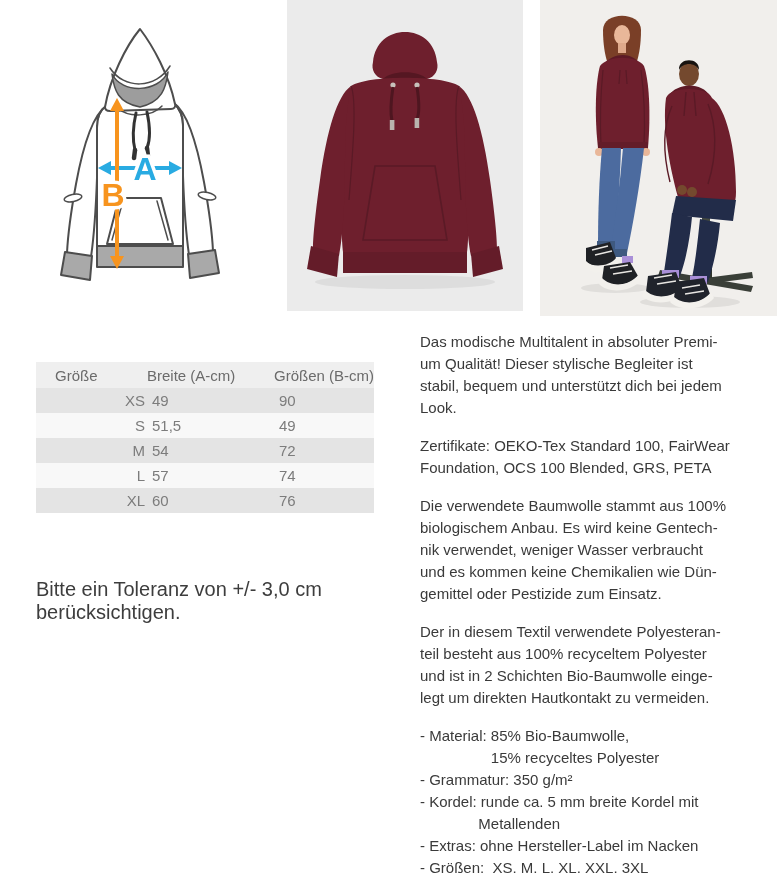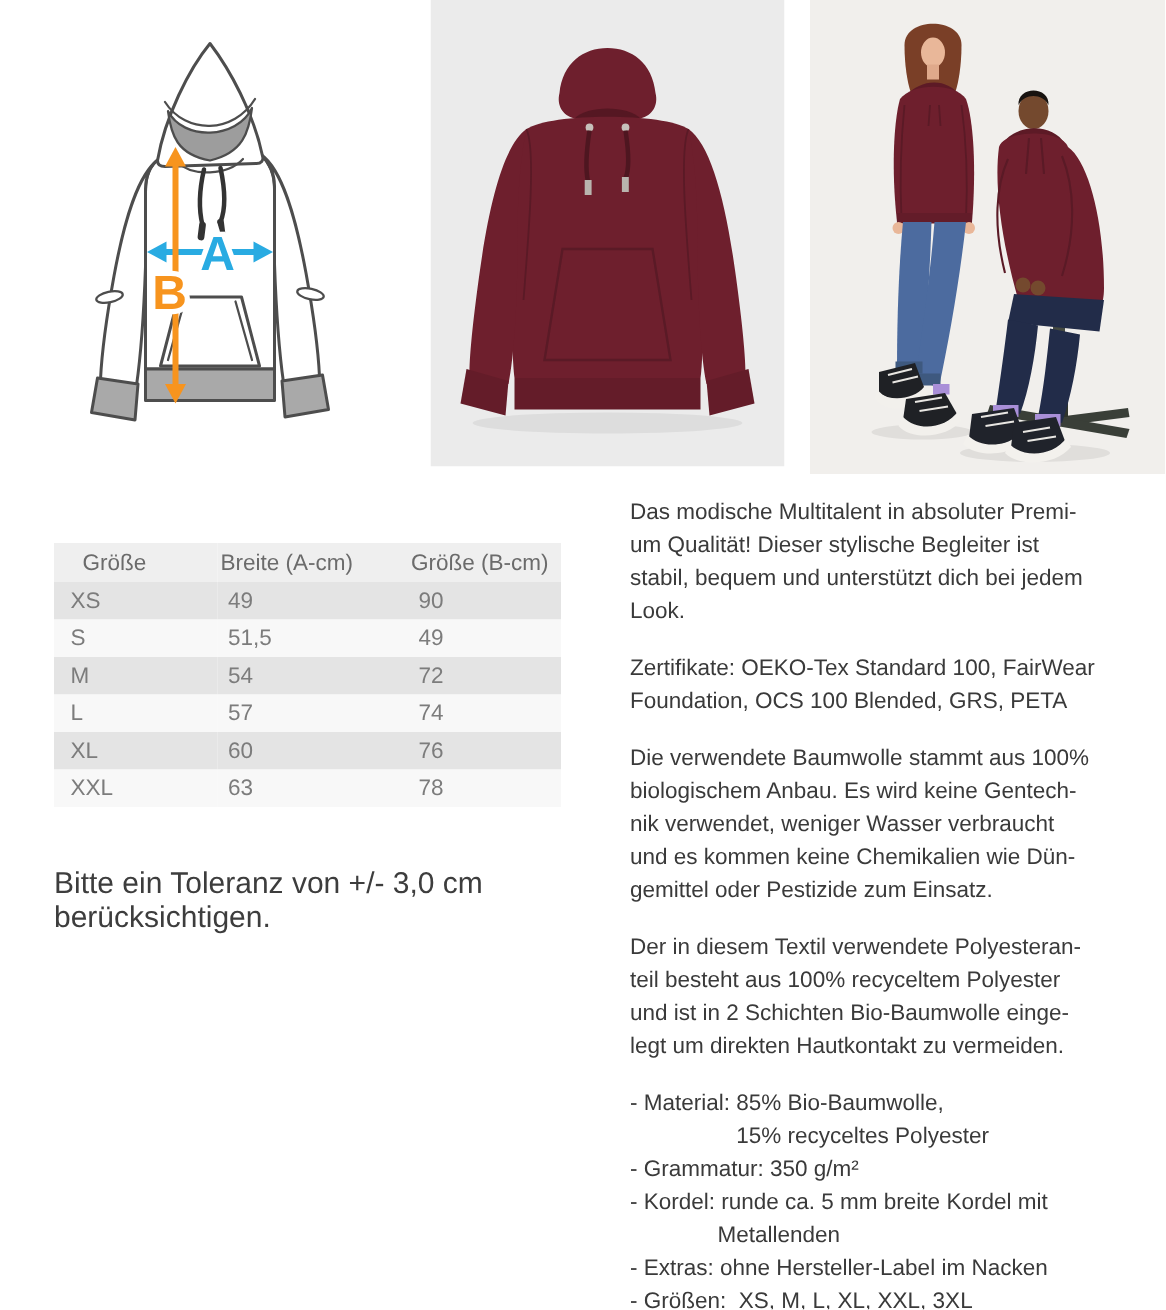--- a/index.html
+++ b/index.html
@@ -16,21 +16,21 @@
   .size-table { position:absolute; left:36px; top:342px; width:338px;
                 border-collapse:collapse; table-layout:fixed; font-size:15px;margin-top:20px; }
   .size-table col.c1 { width:109px; }
   .size-table col.c2 { width:127px; }
   .size-table col.c3 { width:102px; }
   .size-table th { font-weight:400; color:#6b6b6b; text-align:left; height:26px;
                    background:#efefef; padding-left:0; }
   .size-table th.h1 { padding-left:19px; }
   .size-table th.h2, .size-table th.h3 { padding-left:2px; }
   .size-table td { color:#7c7c7c; height:25px; padding-left:7px; }
-  .size-table td:first-child { padding-left:11px; }
+  .size-table td:first-child { padding-left:11px;text-align:right; }
   .size-table tr.row-dark  td { background:#e4e4e4; }
   .size-table tr.row-light td { background:#f8f8f8; }
 
   .tolerance { position:absolute; left:36px; top:578px; width:370px;
                font-size:20px; color:#3d3d3d; }
 
   .description { position:absolute; left:420px; top:331px; width:357px;
                  font-size:15px; line-height:22px; color:#3a3a3a; }
   .description p { margin:0 16px 16px 0; white-space:pre-wrap; }
 </style>
@@ -190,21 +190,21 @@
   <table class="size-table">
     <colgroup>
         <col class="c1">
         <col class="c2">
         <col class="c3">
       </colgroup>
     <thead>
       <tr>
         <th class="h1">Größe</th>
         <th class="h2">Breite (A-cm)</th>
-        <th class="h3">Größe (B-cm)</th>
+        <th class="h3">Größen (B-cm)</th>
       </tr>
     </thead>
     <tbody>
         <tr class="row-dark">
           <td>XS</td>
           <td>49</td>
           <td>90</td>
         </tr>
         <tr class="row-light">
           <td>S</td>
@@ -218,25 +218,20 @@
         </tr>
         <tr class="row-light">
           <td>L</td>
           <td>57</td>
           <td>74</td>
         </tr>
         <tr class="row-dark">
           <td>XL</td>
           <td>60</td>
           <td>76</td>
-        </tr>
-        <tr class="row-light">
-          <td>XXL</td>
-          <td>63</td>
-          <td>78</td>
         </tr>
       </tbody>
   </table>
 
   <p class="tolerance">Bitte ein Toleranz von +/- 3,0 cm berücksichtigen.</p>
 
   <div class="description">
     <p>Das modische Multitalent in absoluter Premi-
 um Qualität! Dieser stylische Begleiter ist
 stabil, bequem und unterstützt dich bei jedem

